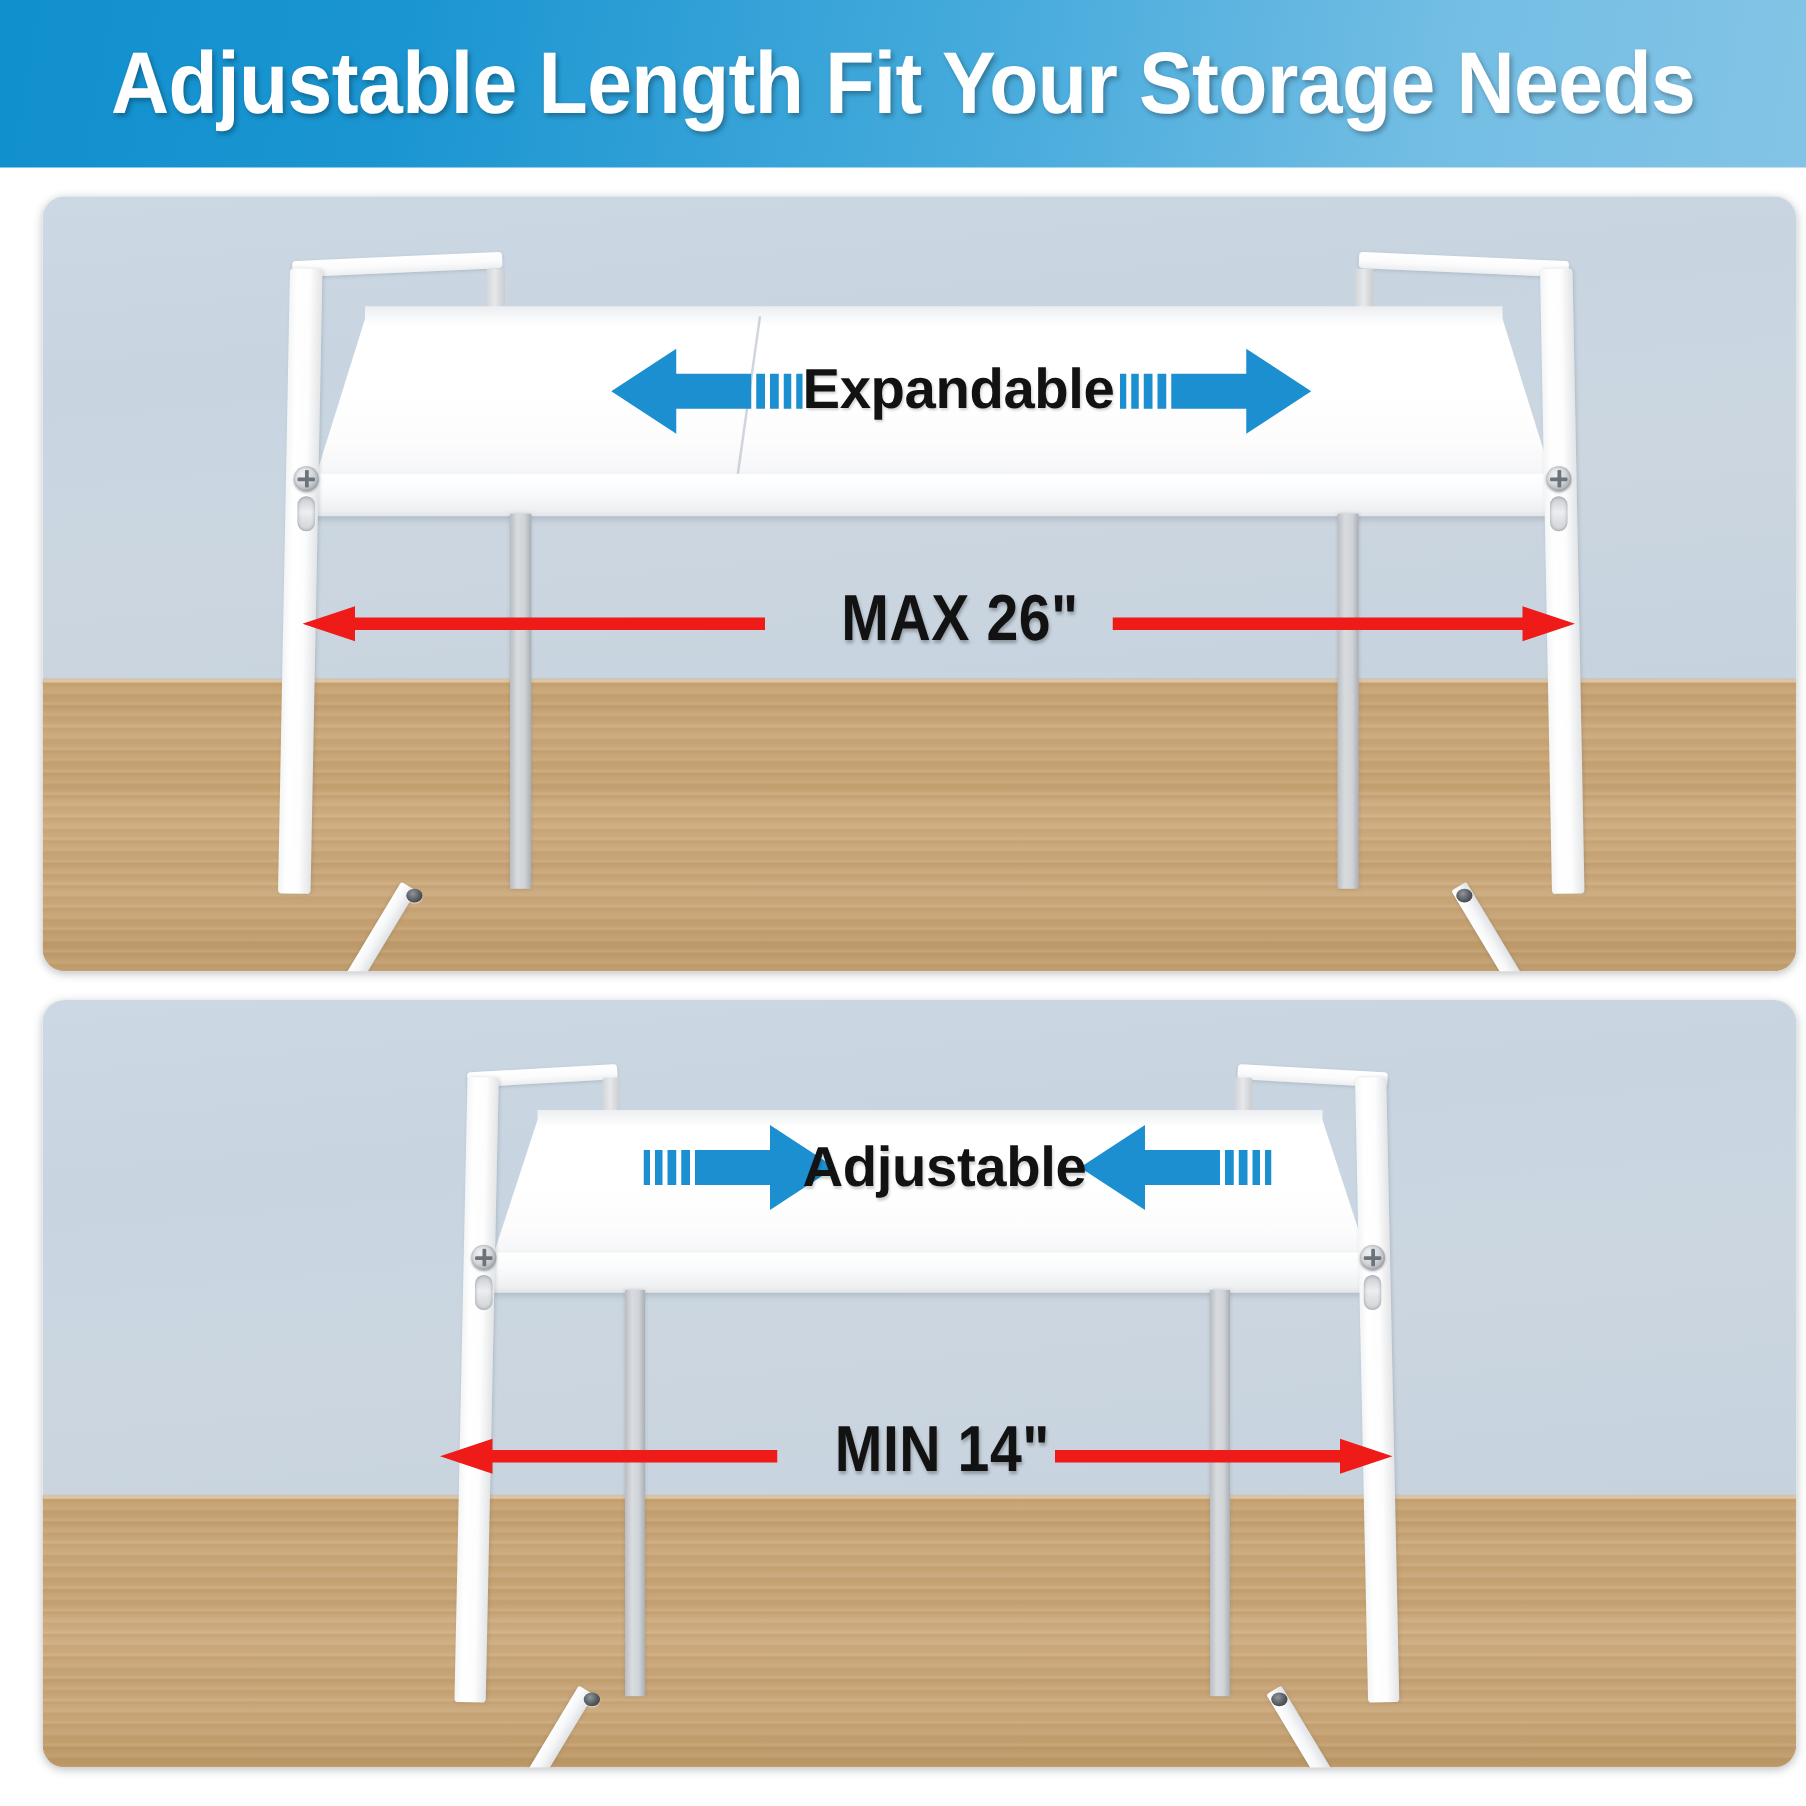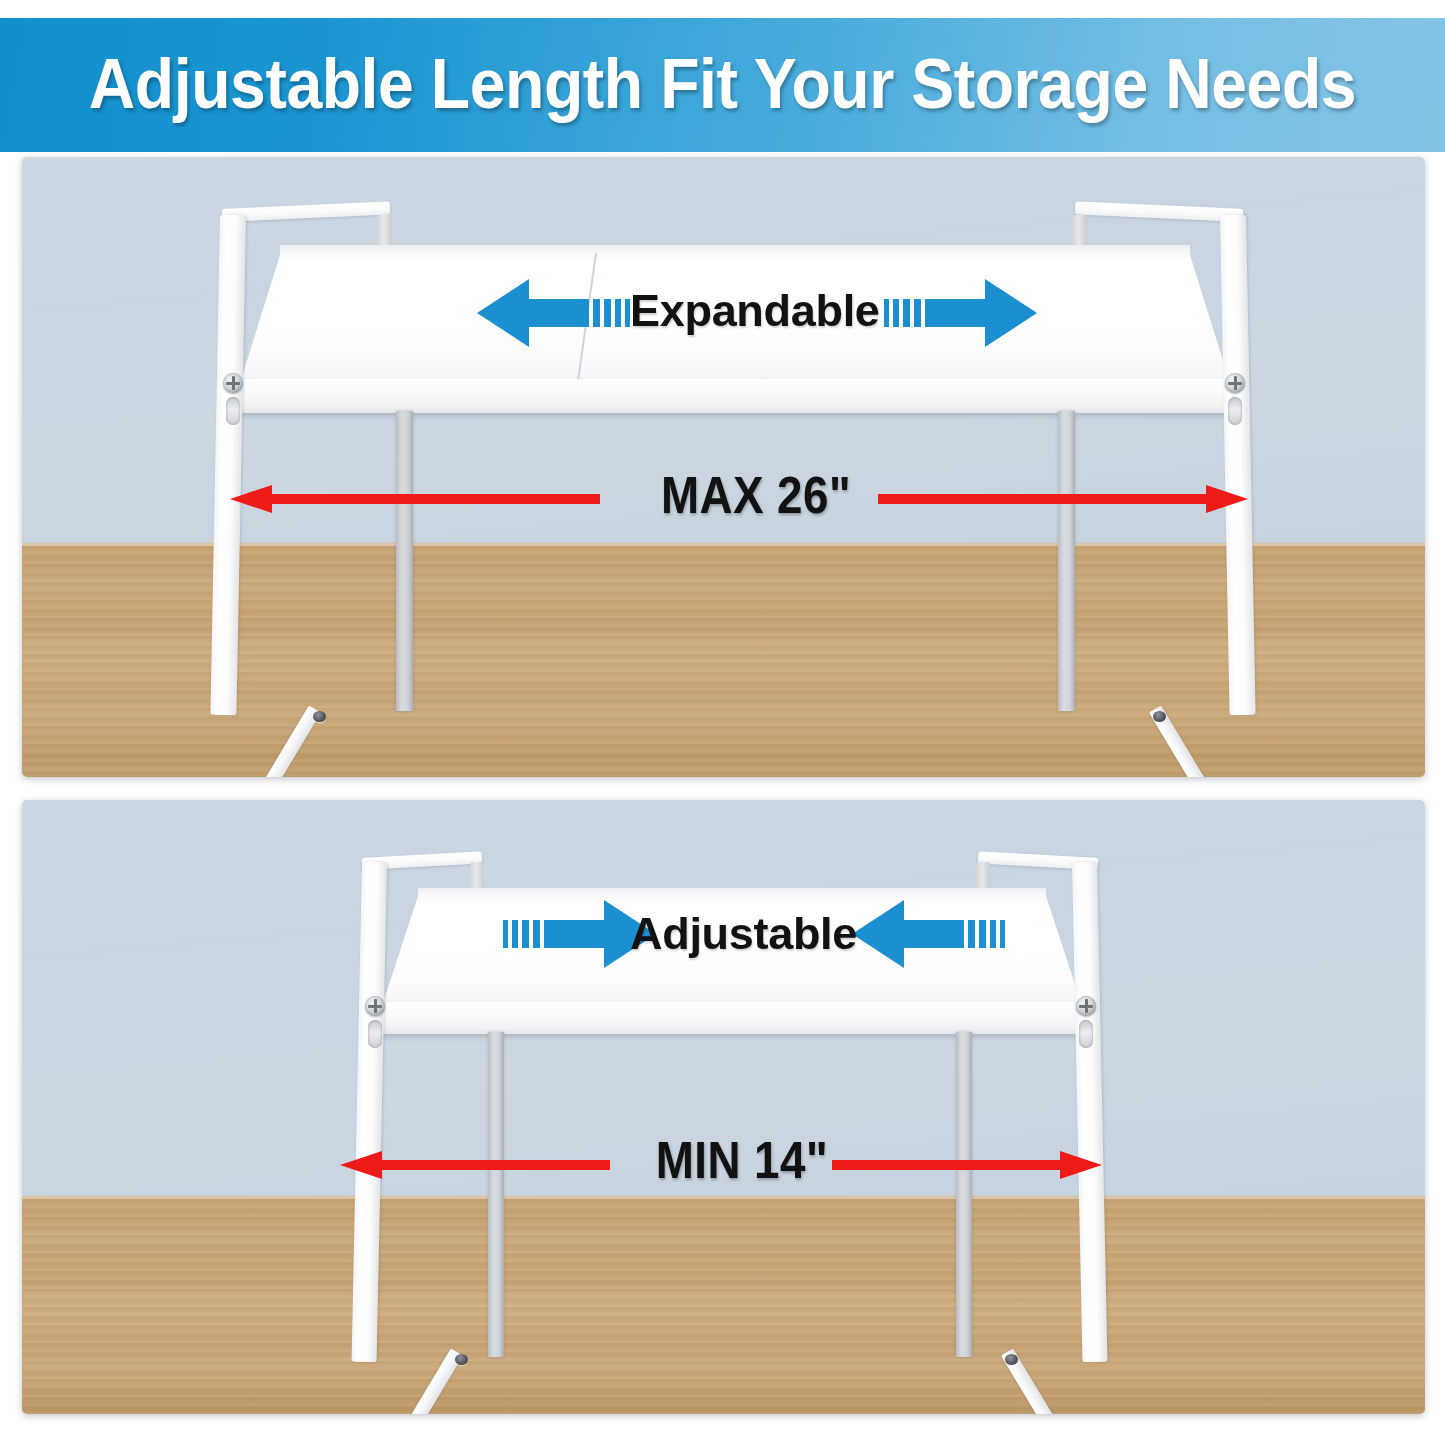--- a/index.html
+++ b/index.html
@@ -16,21 +16,21 @@
   #stage {
     position: relative;
     width: 1445px;
     height: 1445px;
     background: #ffffff;
   }
 
   
   .banner {
     position: absolute;
-    left: 0; top: 18px;
+    left: 0; top: 0;
     width: 1445px;
     height: 134px;
     background: linear-gradient(100deg, #1190ce 0%, #1a95d1 22%, #47abdc 55%, #74bee4 80%, #83c4e6 100%);
     overflow: hidden;
   }
   .banner-title {
     position: absolute;
     left: 0; right: 0;
     top: 16px;
     text-align: center;
@@ -42,23 +42,24 @@
     letter-spacing: -0.5px;
     transform: scaleX(0.92);
     transform-origin: center center;
     text-shadow: 2px 3px 4px rgba(0,0,0,0.30);
     white-space: nowrap;
   }
 
   
   .panel {
     position: absolute;
-    border-radius: 5px;
+    border-radius: 18px;
     overflow: hidden;
     box-shadow: 0 2px 7px rgba(60,70,85,0.32);
+    margin-left: 12px;
   }
   #panel-top {
     left: 22px;
     top: 157px;
     width: 1403px;
     height: 620px;
   }
   #panel-bottom {
     left: 22px;
     top: 800px;

